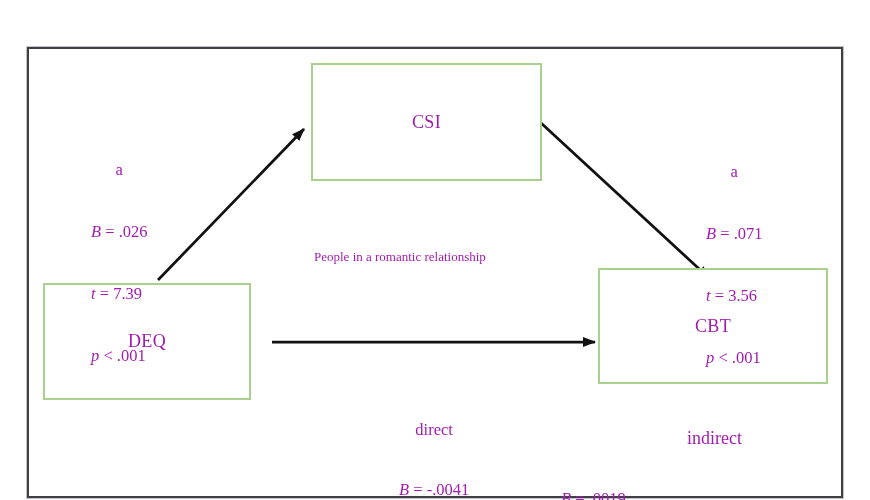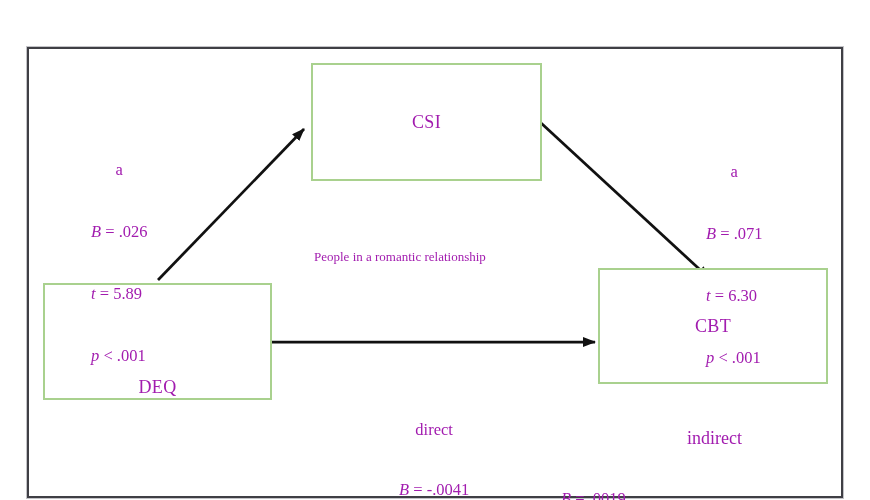--- a/index.html
+++ b/index.html
@@ -33,21 +33,21 @@
     box-sizing: border-box;
     border: 2px solid #a9d18e;
     background: #ffffff;
     display: flex;
     align-items: center;
     justify-content: center;
     font-size: 18px;
     letter-spacing: 0.3px;
   }
   .box-csi { left: 311px; top: 35px;  width: 231px; height: 118px; }
-  .box-deq { left: 43px;  top: 255px; width: 229px; height: 117px; align-items: flex-end; }
+  .box-deq { left: 43px;  top: 255px; width: 208px; height: 117px; }
   .box-cbt { left: 598px; top: 240px; width: 230px; height: 116px; }
 
   .arrow-layer {
     position: absolute;
     left: 0; top: 0;
     width: 870px;
     height: 500px;
     pointer-events: none;
   }
 
@@ -112,28 +112,28 @@
   </div>
   <div class="node-box box-cbt">
     <span>CBT</span>
   </div>
 
   <div class="center-note">People in a romantic relationship</div>
 
   <div class="stat-block lh22" style="left:91px; top:91px;">
     <div class="stat-title">a</div>
     <div class="stat-line"><span class="stat-sym">B</span><span> = .026</span></div>
-    <div class="stat-line"><span class="stat-sym">t</span><span> = 5.89</span></div>
+    <div class="stat-line"><span class="stat-sym">t</span><span> = 7.39</span></div>
     <div class="stat-line"><span class="stat-sym">p</span><span> &lt; .001</span></div>
   </div>
 
   <div class="stat-block lh22" style="left:706px; top:93px;">
     <div class="stat-title">a</div>
     <div class="stat-line"><span class="stat-sym">B</span><span> = .071</span></div>
-    <div class="stat-line"><span class="stat-sym">t</span><span> = 6.30</span></div>
+    <div class="stat-line"><span class="stat-sym">t</span><span> = 3.56</span></div>
     <div class="stat-line"><span class="stat-sym">p</span><span> &lt; .001</span></div>
   </div>
 
   <div class="stat-block lh20" style="left:399px; top:352px;">
     <div class="stat-title">direct</div>
     <div class="stat-line"><span class="stat-sym">B</span><span> = -.0041</span></div>
     
     
   </div>
 

